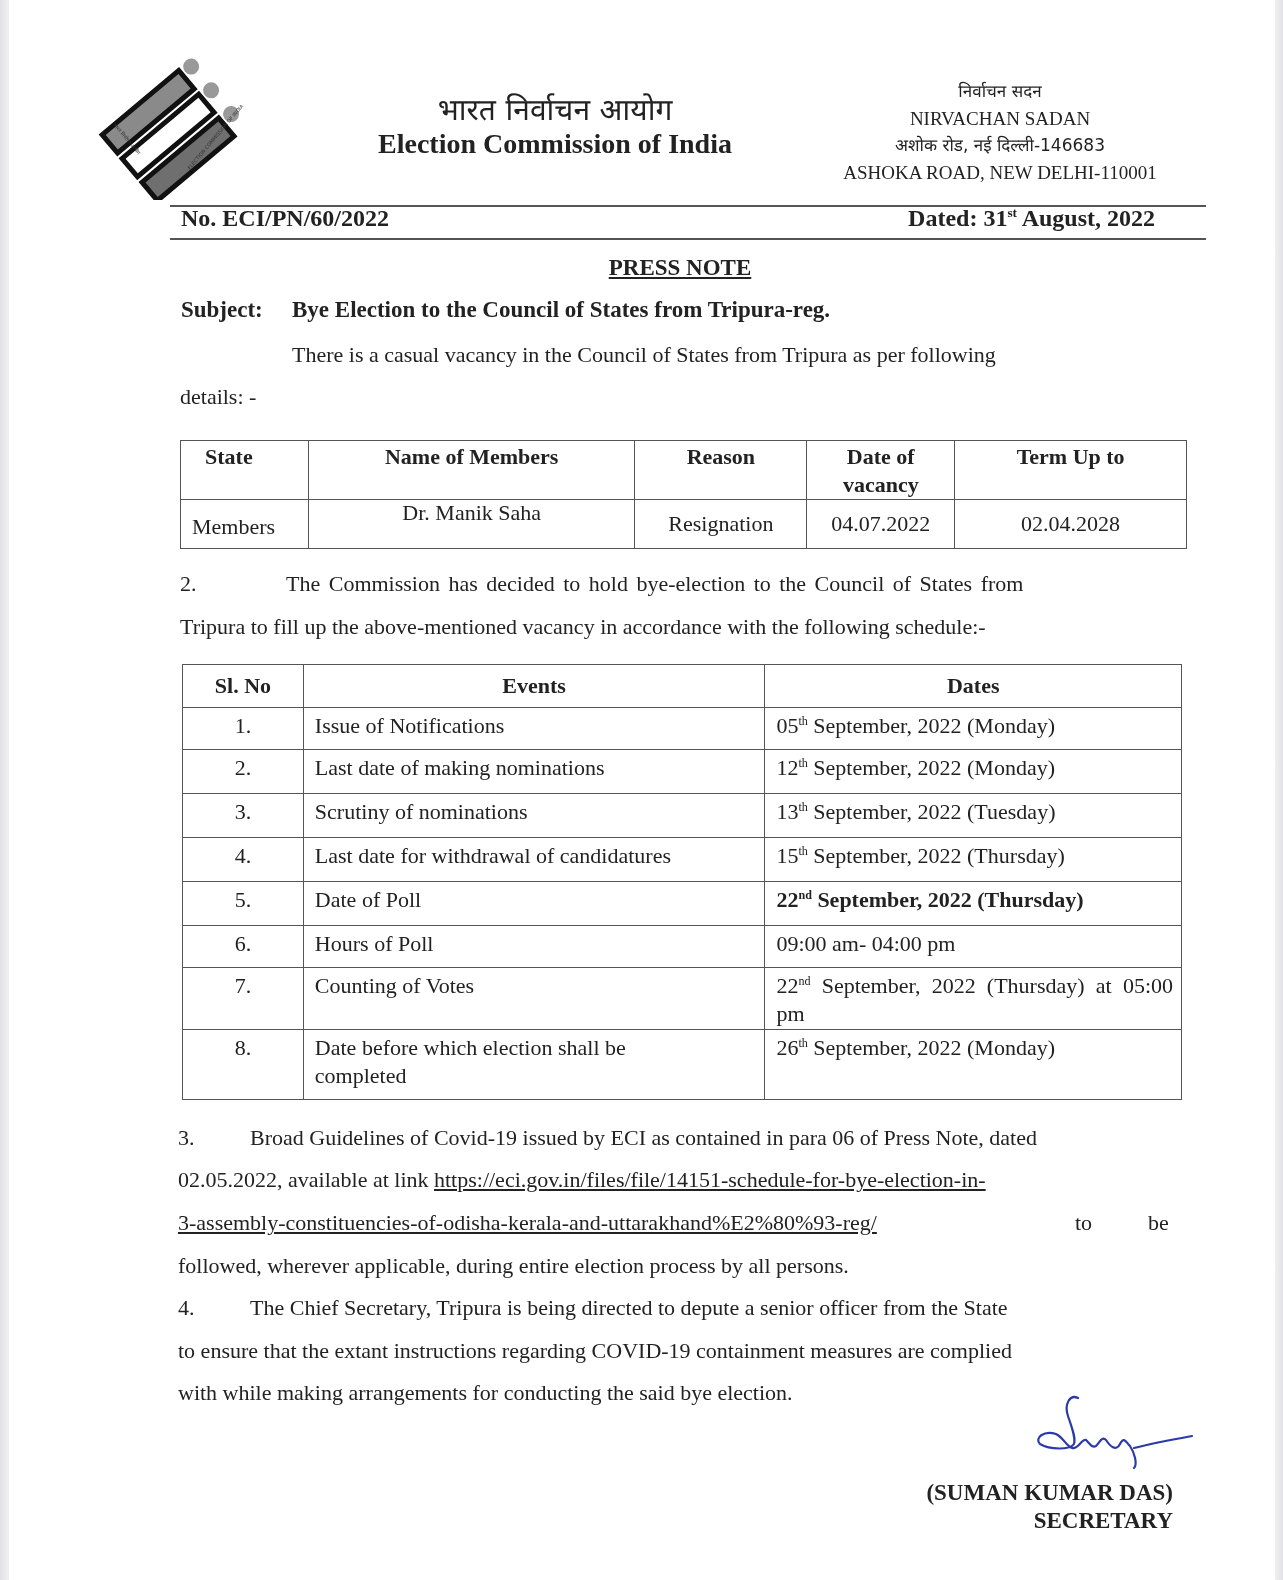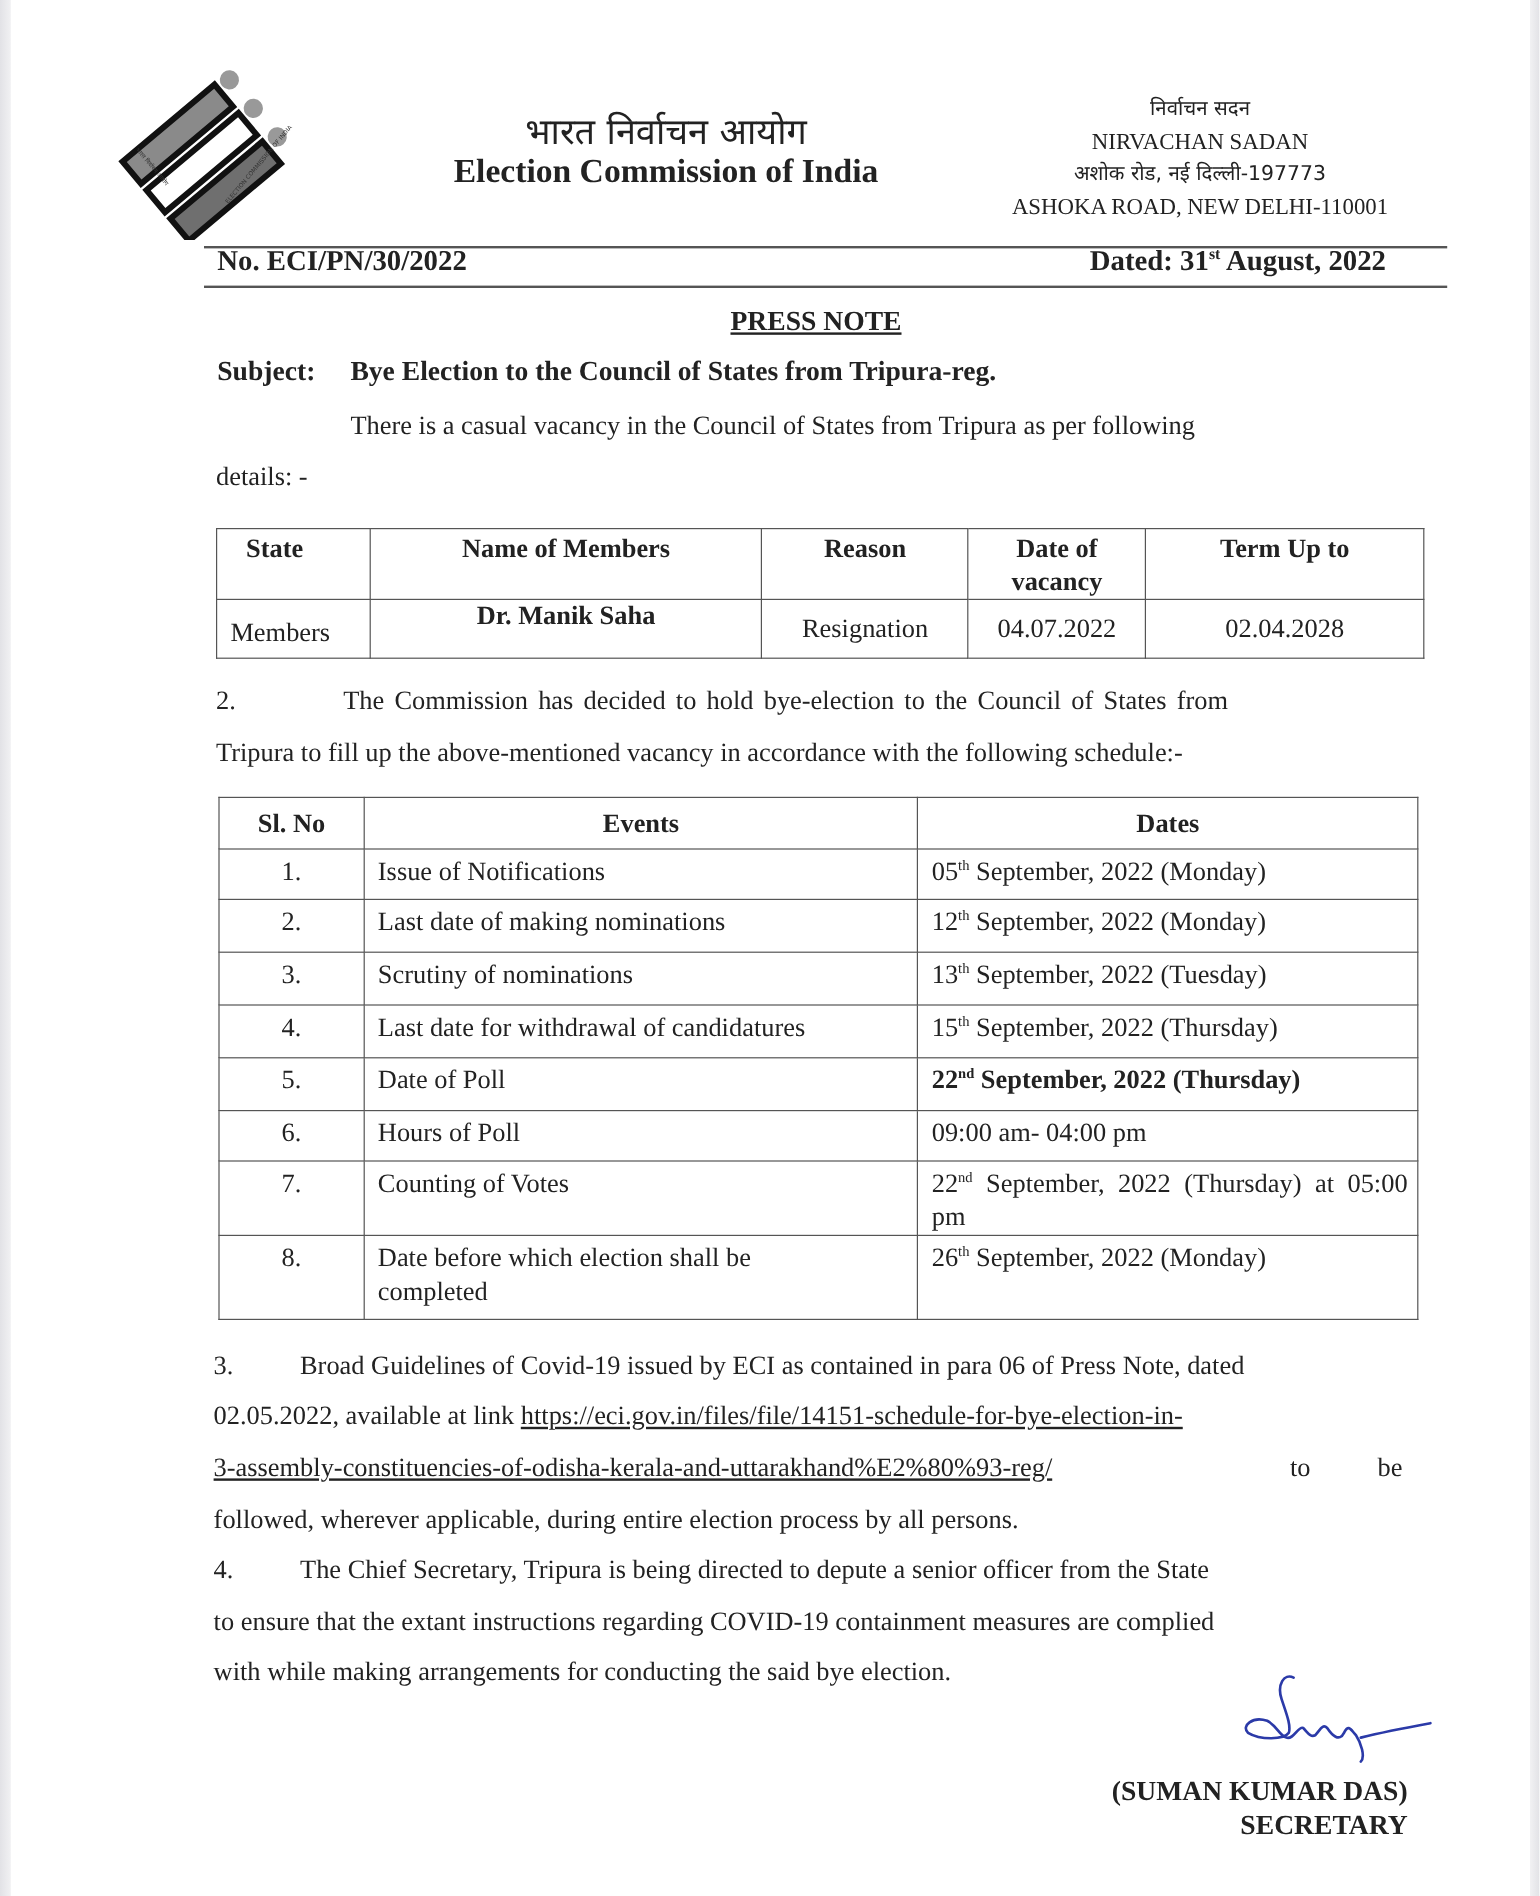--- a/index.html
+++ b/index.html
@@ -72,26 +72,26 @@
     <text x="95" y="115" font-size="5" fill="#333" font-family="DejaVu Sans, sans-serif" transform="rotate(-50 95 115)">ELECTION COMMISSION OF INDIA</text>
   </svg>
 </div>
 
 <div class="abs hdr-hindi">भारत निर्वाचन आयोग</div>
 <div class="abs hdr-eng">Election Commission of India</div>
 
 <div class="abs addr">
   <div class="hi">निर्वाचन सदन</div>
   <div>NIRVACHAN SADAN</div>
-  <div class="hi">अशोक रोड, नई दिल्ली-197773</div>
+  <div class="hi">अशोक रोड, नई दिल्ली-146683</div>
   <div>ASHOKA ROAD, NEW DELHI-110001</div>
 </div>
 
 <div class="abs rule" style="top:205px;"></div>
-<div class="abs refno">No. ECI/PN/30/2022</div>
+<div class="abs refno">No. ECI/PN/60/2022</div>
 <div class="abs dated"><span>Dated: 31</span><sup>st</sup><span> August, 2022</span></div>
 <div class="abs rule" style="top:238px;"></div>
 
 <div class="abs press-note">PRESS NOTE</div>
 
 <div class="abs subject-label">Subject:</div>
 <div class="abs subject-text">Bye Election to the Council of States from Tripura-reg.</div>
 
 <div class="line" style="left:292px; top:342px;">There is  a casual vacancy in the Council of States from Tripura as per following</div>
 <div class="line" style="left:180px; top:384px;">details: -</div>
@@ -107,21 +107,21 @@
   <tbody>
       <tr>
     <th style="text-align:left; padding-left:24px;">State</th>
     <th>Name of Members</th>
     <th>Reason</th>
     <th>Date of vacancy</th>
     <th>Term Up to</th>
   </tr>
   <tr>
     <td style="text-align:left; padding-left:11px; padding-top:6px;">Members</td>
-    <td style="vertical-align:top;font-weight:bold;">Dr. Manik Saha</td>
+    <td style="vertical-align:top;">Dr. Manik Saha</td>
     <td>Resignation</td>
     <td>04.07.2022</td>
     <td>02.04.2028</td>
   </tr>
 </tbody>
   </table>
 
 <div class="line" style="left:180px; top:571px;">2.</div>
 <div class="line" style="left:286px; top:571px; word-spacing:3px;">The Commission has decided to hold bye-election to the Council of States from</div>
 <div class="line" style="left:180px; top:614px;">Tripura to fill up the above-mentioned vacancy in accordance with the following schedule:-</div>

